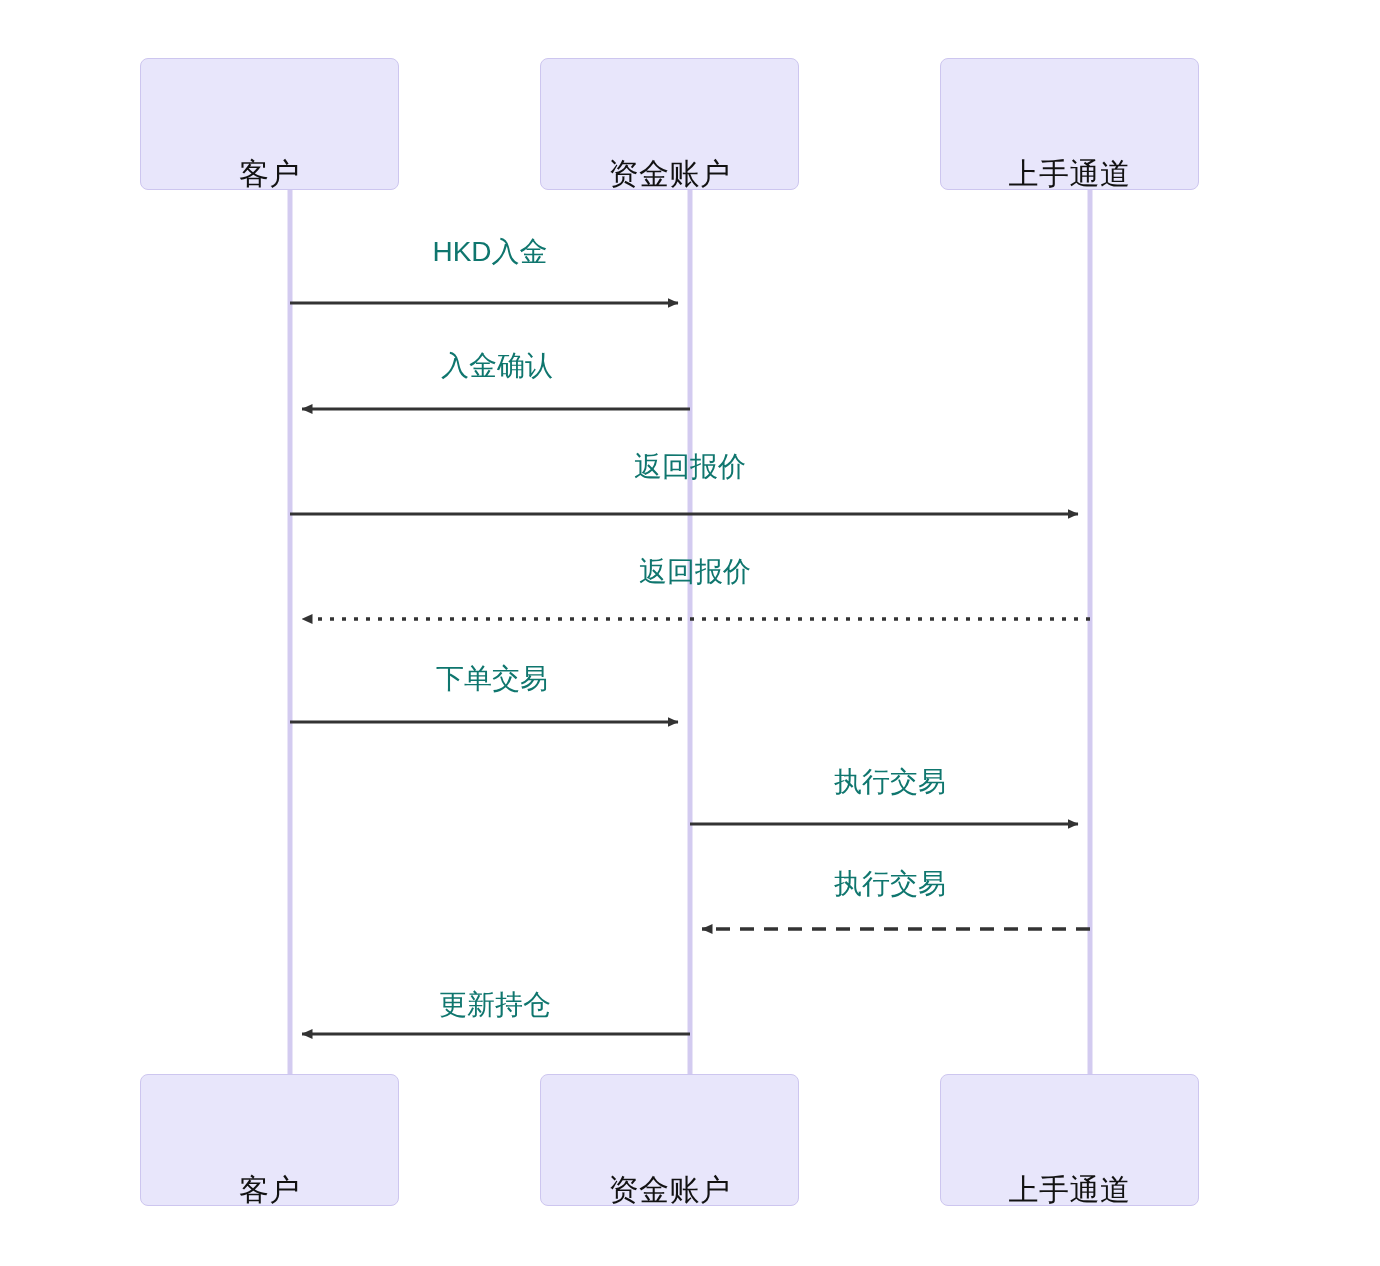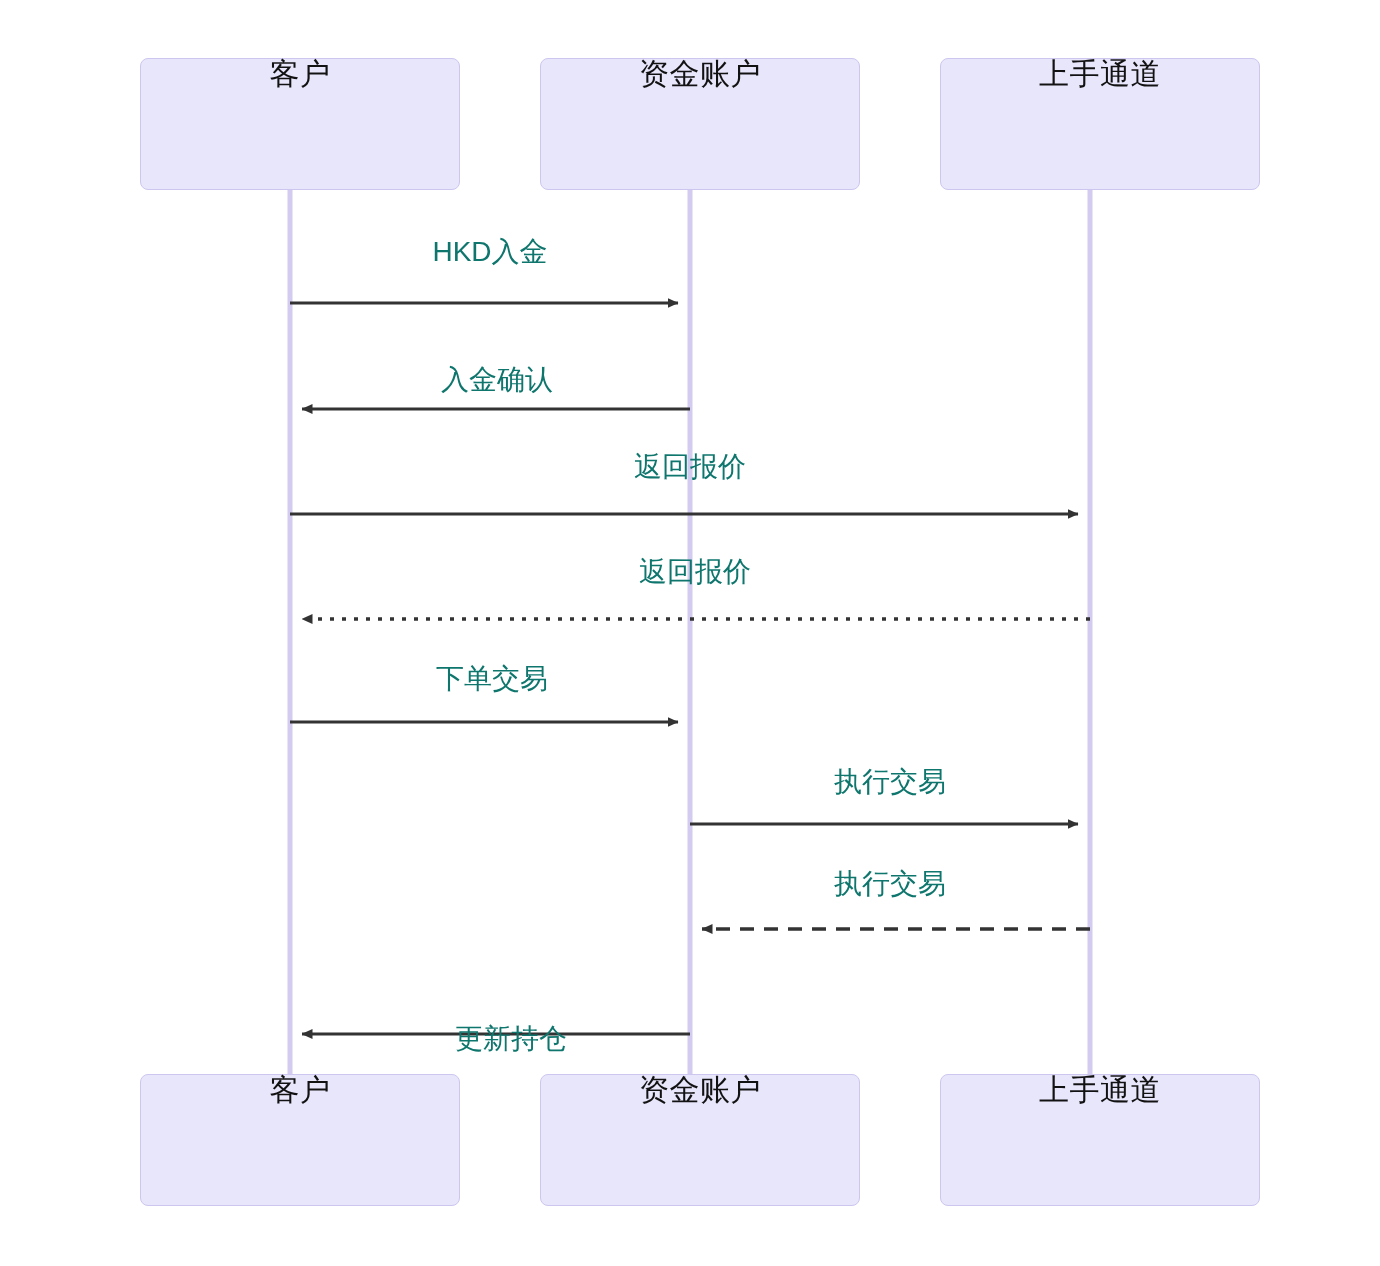--- a/index.html
+++ b/index.html
@@ -20,27 +20,27 @@
   .diagram-svg {
     position: absolute;
     top: 0;
     left: 0;
     width: 1380px;
     height: 1266px;
   }
   .participant-box {
     position: absolute;
     box-sizing: border-box;
-    width: 320px;
+    width: 259px;
     height: 132px;
     background: #e8e6fb;
     border: 1.6px solid #cdc6ef;
     border-radius: 8px;
     display: flex;
-    align-items: flex-start;
+    align-items: flex-end;
     justify-content: center;
   }
   .participant-label {
     font-size: 30px;
     color: #121212;
     line-height: 1;
     letter-spacing: 0.5px;
     white-space: nowrap;
   }
   .msg-label {
@@ -111,27 +111,27 @@
   <div class="participant-box" style="left:540px; top:1074px;">
     <span class="participant-label">资金账户</span>
   </div>
 
   <div class="participant-box" style="left:940px; top:1074px;">
     <span class="participant-label">上手通道</span>
   </div>
 
   <div class="msg-label" style="left:490px; top:252px;">HKD入金</div>
 
-  <div class="msg-label" style="left:497px; top:380px;">入金确认</div>
+  <div class="msg-label" style="left:497px; top:366px;">入金确认</div>
 
   <div class="msg-label" style="left:690px; top:467px;">返回报价</div>
 
   <div class="msg-label" style="left:695px; top:572px;">返回报价</div>
 
   <div class="msg-label" style="left:492px; top:679px;">下单交易</div>
 
   <div class="msg-label" style="left:890px; top:782px;text-align:right;">执行交易</div>
 
   <div class="msg-label" style="left:890px; top:884px;">执行交易</div>
 
-  <div class="msg-label" style="left:495px; top:1039px;margin-left:16px;">更新持仓</div>
+  <div class="msg-label" style="left:495px; top:1005px;">更新持仓</div>
 
 </div>
 
 </body></html>

